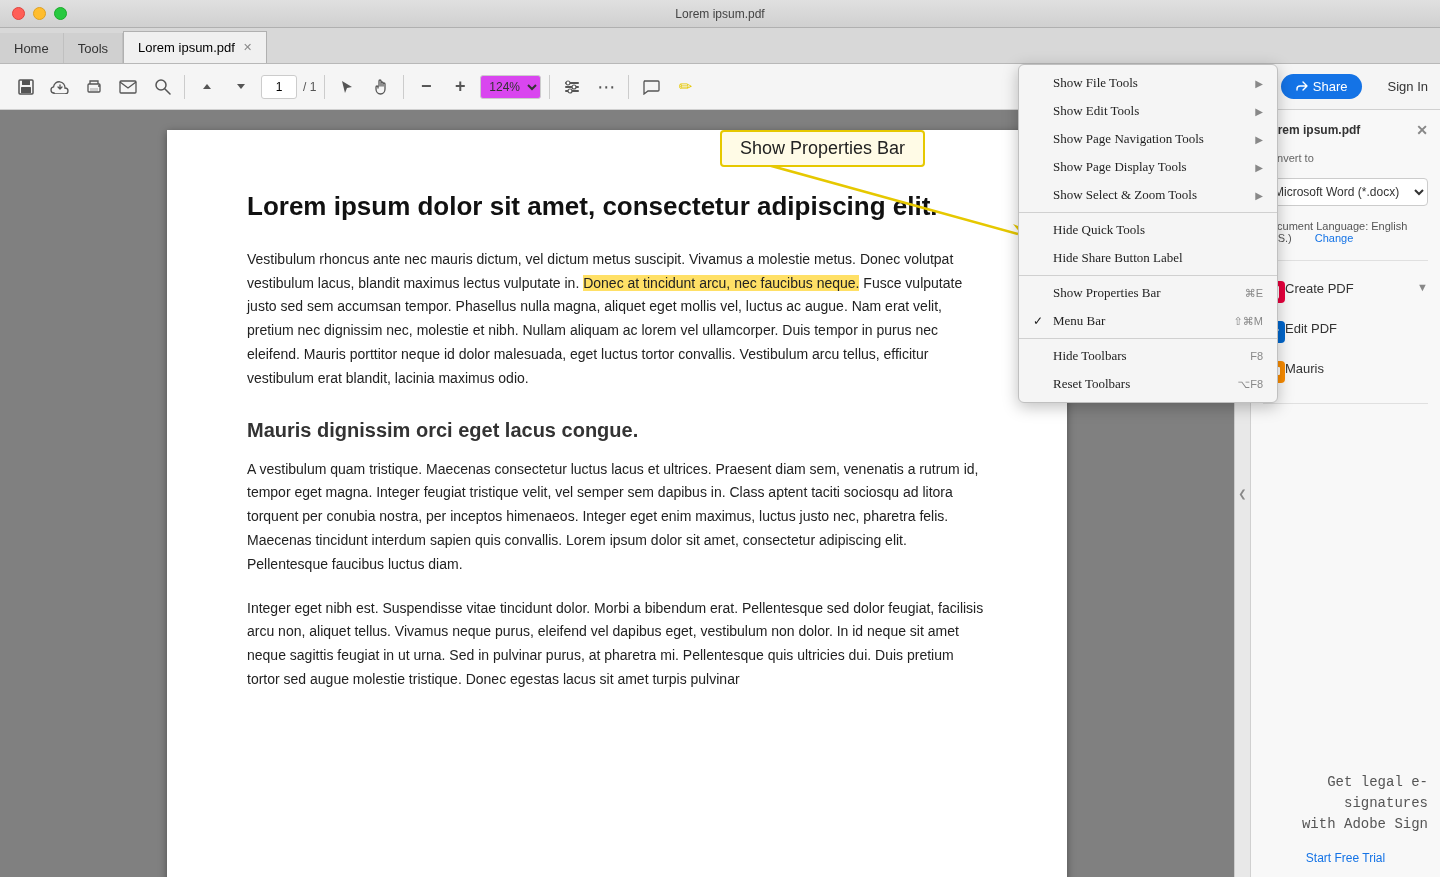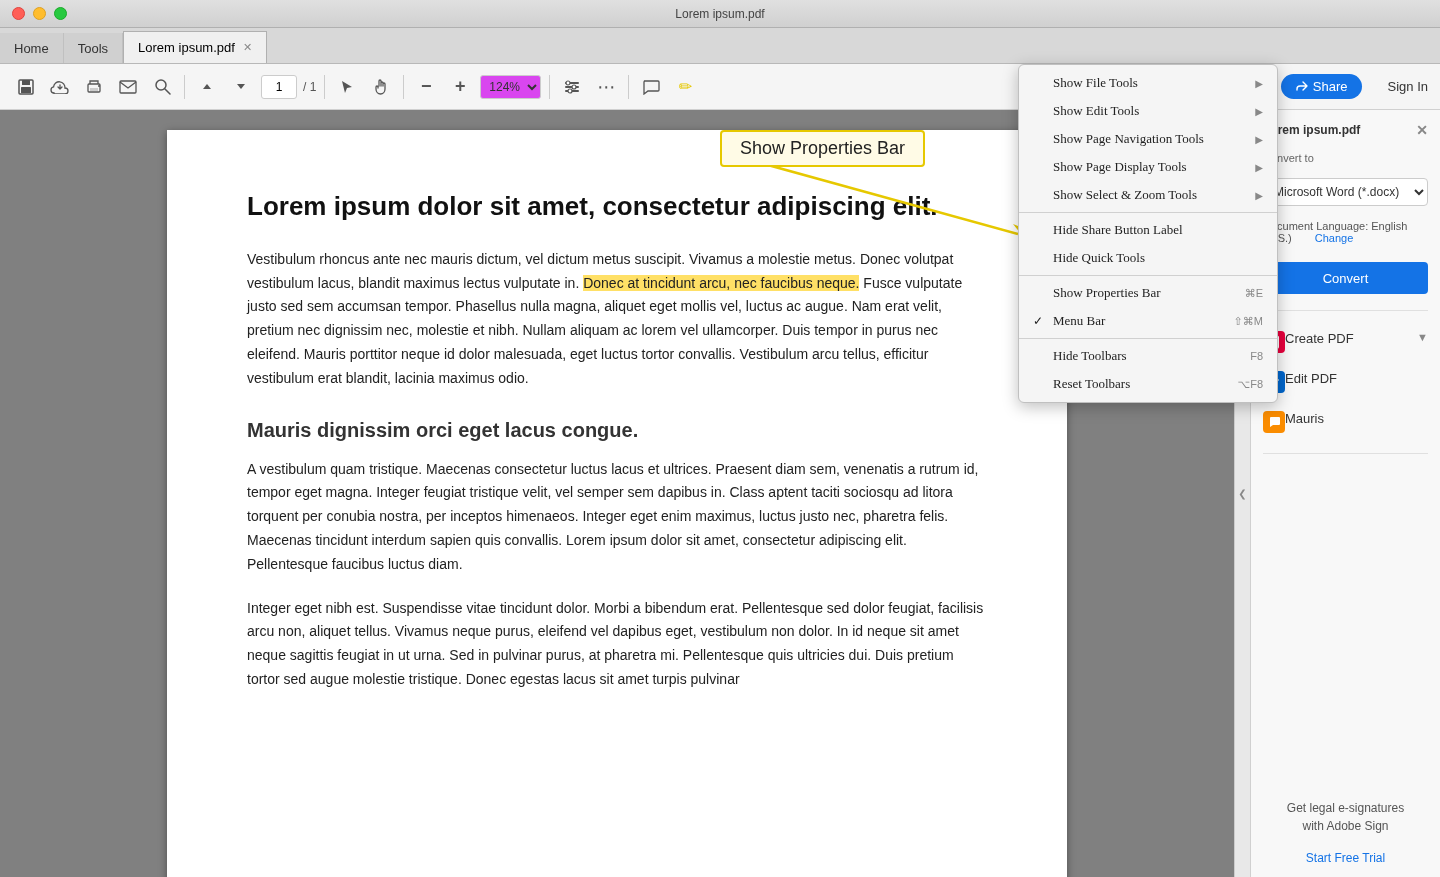--- a/index.html
+++ b/index.html
@@ -296,25 +296,26 @@
     }
     .icon-red { background: #e8003d; color: white; }
     .icon-blue { background: #0066cc; color: white; }
     .icon-orange { background: #fa8c00; color: white; }
     .panel-expand {
       margin-left: auto;
       color: #888;
       font-size: 11px;
     }
     .panel-footer {
-      font-size: 12px;
+      font-size: 14px;
       color: #555;
-      text-align: center;
+      text-align: right;
       margin-top: auto;
       line-height: 1.5;
+      font-family: Liberation Mono, monospace;
     }
     .panel-footer-link {
       color: #1473e6;
       cursor: pointer;
       font-size: 12px;
       display: block;
       text-align: center;
       margin-top: 6px;
     }
 
@@ -541,21 +542,20 @@
     </div>
     <div class="panel-label">Convert to</div>
     <select class="panel-select">
       <option>Microsoft Word (*.docx)</option>
     </select>
     <div class="panel-lang">
       <span>Document Language:</span>
       <span>English (U.S.)</span>
       <span class="panel-lang-link">Change</span>
     </div>
-    <button class="convert-button">Convert</button>
     <div class="panel-divider"></div>
     <div class="panel-tool-item">
       <div class="panel-tool-icon icon-red">
         <svg width="14" height="14" viewBox="0 0 14 14" fill="none">
             <rect x="2" y="1" width="10" height="12" rx="1" fill="white" stroke="none"></rect>
             <path d="M2 1h7l3 3v9a1 1 0 0 1-1 1H3a1 1 0 0 1-1-1V1z" fill="white" opacity="0.3"></path>
             <text x="3" y="11" font-size="8" fill="white" font-weight="bold">P</text>
           </svg>
       </div>
       <span>Create PDF</span>
@@ -624,28 +624,28 @@
       <span class="menu-check"></span>
       <span>Show Select &amp; Zoom Tools</span>
     </div>
     <span class="menu-arrow">▶</span>
   </div>
   <div class="menu-separator"></div>
 
   <div class="menu-item">
     <div class="menu-item-left">
       <span class="menu-check"></span>
+      <span>Hide Quick Tools</span>
+    </div>
+  </div>
+
+  <div class="menu-item">
+    <div class="menu-item-left">
+      <span class="menu-check"></span>
       <span>Hide Share Button Label</span>
-    </div>
-  </div>
-
-  <div class="menu-item">
-    <div class="menu-item-left">
-      <span class="menu-check"></span>
-      <span>Hide Quick Tools</span>
     </div>
   </div>
   <div class="menu-separator"></div>
 
   <div class="menu-item">
     <div class="menu-item-left">
       <span class="menu-check"></span>
       <span>Show Properties Bar</span>
     </div>
     <span class="menu-shortcut">⌘E</span>

